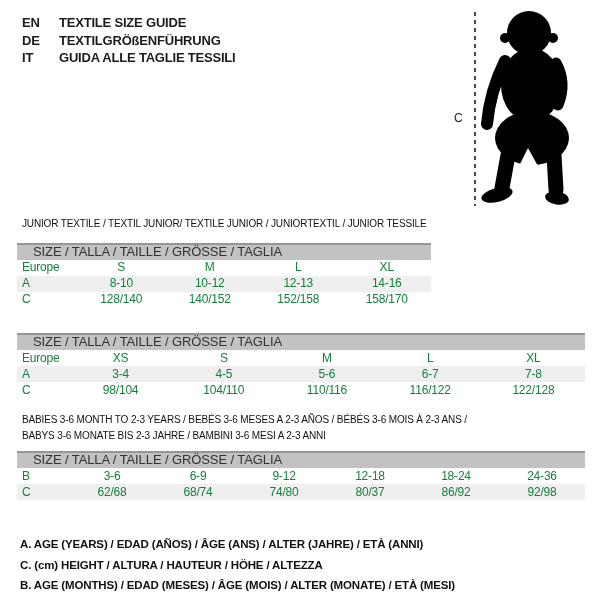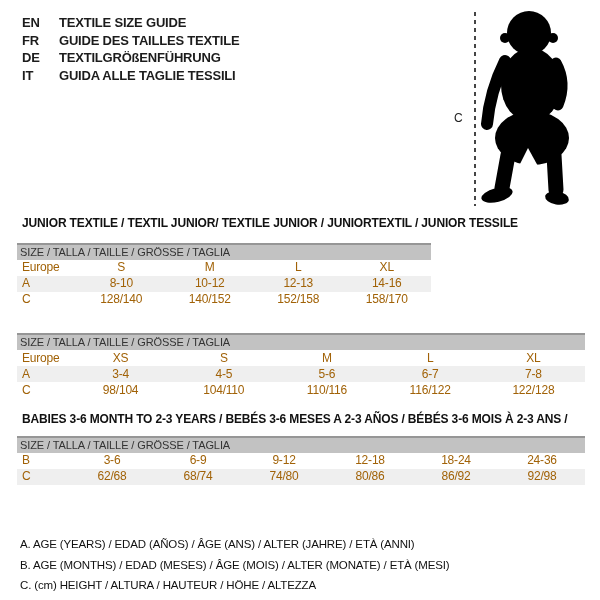--- a/index.html
+++ b/index.html
@@ -12,43 +12,42 @@
     line-height:17.6px;letter-spacing:-0.2px;}
   .lang-code{display:inline-block;width:37px;}
   
   .figure{position:absolute;left:450px;top:5px;width:135px;height:212px;}
   .dashline{stroke:#454545;stroke-width:2;stroke-dasharray:4 4;fill:none;}
   .c-label{font-size:12px;fill:#222;font-family:"Liberation Sans","DejaVu Sans",sans-serif;}
   .baby{fill:#000;}
   .baby .limb{fill:none;stroke:#000;stroke-linecap:round;}
   
   .guide-section{position:absolute;left:17px;}
-  .section-title{font-weight:700;font-size:12px;line-height:15.5px;letter-spacing:-0.15px;
+  .section-title{font-weight:400;font-size:10px;line-height:15.5px;letter-spacing:-0.15px;
     white-space:nowrap;padding-left:5px;color:#111;}
   table{border-collapse:collapse;table-layout:fixed;width:100%;}
   .size-header-row td{background:var(--header-bar,#c2c2c2);
     border-top:2px solid var(--header-bar-top,#969696);
-    font-size:11px;line-height:12px;color:#333;text-align:left;
-    padding:1px 0 2px 3px;letter-spacing:-0.1px;font-weight:400;}
+    font-size:13px;line-height:12px;color:#333;text-align:left;
+    padding:1px 0 2px 16px;letter-spacing:-0.1px;font-weight:400;}
   .data-row th,.data-row td{font-size:12px;line-height:13px;font-weight:400;
-    text-align:center;padding:1.5px 0;letter-spacing:-0.2px;color:#a16207;}
+    text-align:center;padding:1.5px 0;letter-spacing:-0.2px;color:#15803d;}
   .data-row .row-label{text-align:left;padding-left:5px;}
   .shaded{background:var(--shaded-row,#efefef);}
   
-  .legend{position:absolute;left:20px;top:534px;font-weight:400;font-size:11.5px;
+  .legend{position:absolute;left:20px;top:534px;font-weight:700;font-size:11.5px;
     line-height:20.5px;letter-spacing:-0.15px;color:#111;}
 </style>
 </head>
 <body>
 
 <div class="page">
 
   <div class="lang-list" id="lang-list">
       <div class="lang-row"><span class="lang-code">EN</span><span class="lang-label">TEXTILE SIZE GUIDE</span></div>
-      <div class="lang-row"><span class="lang-code">FR</span><span class="lang-label">GUIDE DES TAILLES TEXTILE</span></div>
       <div class="lang-row"><span class="lang-code">DE</span><span class="lang-label">TEXTILGRÖßENFÜHRUNG</span></div>
       <div class="lang-row"><span class="lang-code">IT</span><span class="lang-label">GUIDA ALLE TAGLIE TESSILI</span></div>
     </div>
 
   <div class="figure">
     <svg width="135" height="212" viewBox="0 0 135 212">
       <line class="dashline" x1="25" y1="7" x2="25" y2="201"></line>
       <text class="c-label" x="4" y="117">C</text>
       <g class="baby">
         <circle cx="55" cy="33" r="5"></circle>
@@ -145,20 +144,21 @@
               <td>110/116</td>
               <td>116/122</td>
               <td>122/128</td>
             </tr>
           </tbody>
         </table>
       </section>
       <section class="guide-section" style="top: 412px; width: 568px;">
         <div class="section-title">
           <div class="title-line">BABIES 3-6 MONTH TO 2-3 YEARS / BEBÉS 3-6 MESES A 2-3 AÑOS / BÉBÉS 3-6 MOIS À 2-3 ANS /</div>
+          <div class="title-line">BABYS 3-6 MONATE BIS 2-3 JAHRE / BAMBINI 3-6 MESI A 2-3 ANNI</div>
         </div>
         <table class="size-table" style="margin-top: 8px;">
           <colgroup>
             <col style="width: 52px;">
             <col>
             <col>
             <col>
             <col>
             <col>
             <col>
@@ -174,28 +174,28 @@
               <td>9-12</td>
               <td>12-18</td>
               <td>18-24</td>
               <td>24-36</td>
             </tr>
             <tr class="data-row shaded">
               <th class="row-label">C</th>
               <td>62/68</td>
               <td>68/74</td>
               <td>74/80</td>
-              <td>80/86</td>
+              <td>80/37</td>
               <td>86/92</td>
               <td>92/98</td>
             </tr>
           </tbody>
         </table>
       </section>
     </div>
 
   <div class="legend" id="legend">
       <div class="legend-line">A. AGE (YEARS) / EDAD (AÑOS) / ÂGE (ANS) / ALTER (JAHRE) / ETÀ (ANNI)</div>
+      <div class="legend-line">C. (cm) HEIGHT / ALTURA / HAUTEUR / HÖHE / ALTEZZA</div>
       <div class="legend-line">B. AGE (MONTHS) / EDAD (MESES) / ÂGE (MOIS) / ALTER (MONATE) / ETÀ (MESI)</div>
-      <div class="legend-line">C. (cm) HEIGHT / ALTURA / HAUTEUR / HÖHE / ALTEZZA</div>
     </div>
 
 </div>
 
 </body></html>

